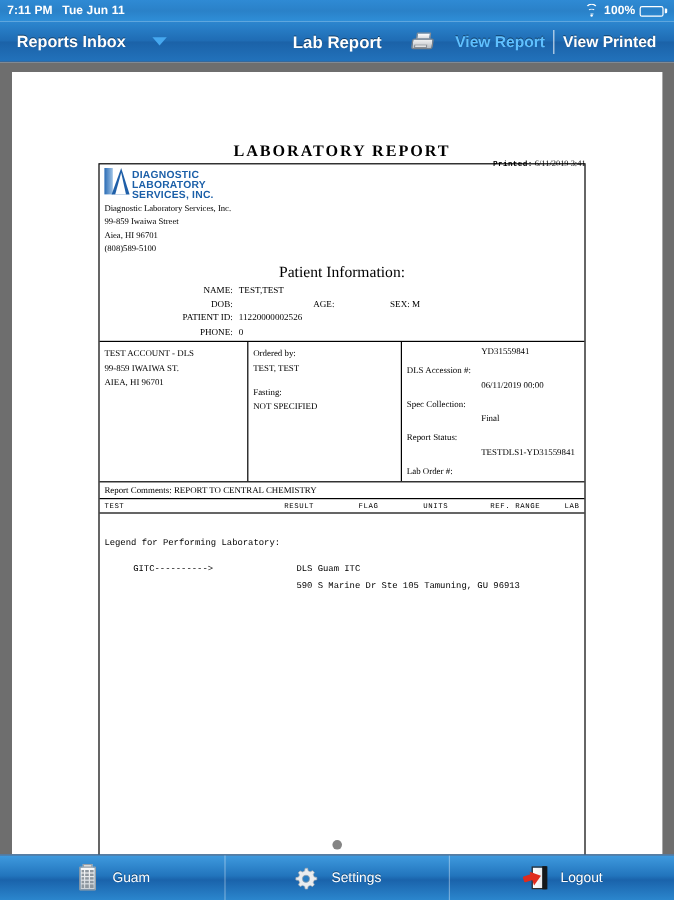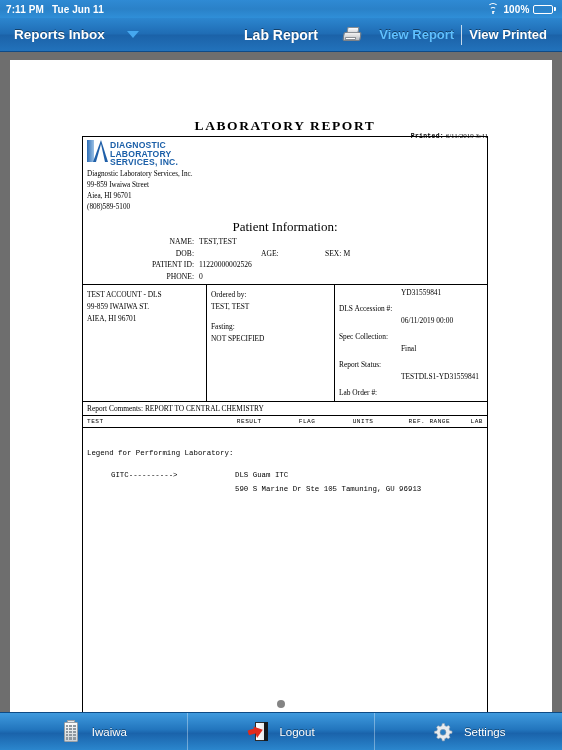--- a/index.html
+++ b/index.html
@@ -218,21 +218,21 @@
   .ch6 { flex: 1; text-align: right; }
 
   .body-area {
     border-left: 0; border-right: 0;
     min-height: 370px;
     padding: 18px 4px 4px 4px;
     font-family: "Liberation Mono", monospace;
     font-size: 7.4px; line-height: 1.9;
   }
   .legend-title { margin-bottom: 8px; }
-  .legend-row { display: flex; }
+  .legend-row { display: flex; gap: 12px; }
   .legend-key { width: 148px; padding-left: 24px; }
   .legend-val { flex: 1; }
 
   .doc-foot {
     border-top: 1px solid #000000;
     display: flex; align-items: center;
     padding: 3px 6px 3px 6px;
     font-family: "Liberation Serif", serif; font-size: 7.2px;
   }
   .foot-right { margin-left: auto; }
@@ -480,37 +480,37 @@
             <i></i>
             <i></i>
           <i></i>
             <i></i>
             <i></i>
             <i></i>
             <i></i>
             <i></i>
         </span>
       </span>
-      <span>Iwaiwa</span>
-    </div>
-    <div class="tab">
-      <span class="tab-ico">
-        <span class="door"></span>
-          <span class="door-dark"></span>
-        <span class="arrow-shaft"></span>
-          <span class="arrow-head"></span>
-      </span>
-      <span>Logout</span>
+      <span>Guam</span>
     </div>
     <div class="tab">
       <span class="tab-ico">
         <span class="gear-wrap">
           <svg viewBox="0 0 24 24" width="20" height="20">
             <path fill="#e9ecef" stroke="#aab0b6" stroke-width="0.7" d="M13.6 1.8l.5 2.6 2.1 1 2.4-1.1 1.7 1.7-1.1 2.4 1 2.1 2.6.5v2.4l-2.6.5-1 2.1 1.1 2.4-1.7 1.7-2.4-1.1-2.1 1-.5 2.6h-2.4l-.5-2.6-2.1-1-2.4 1.1-1.7-1.7 1.1-2.4-1-2.1L1.9 13.6v-2.4l2.6-.5 1-2.1L4.4 6.2l1.7-1.7 2.4 1.1 2.1-1 .5-2.6z"></path>
             <circle cx="12" cy="12.4" r="3.6" fill="#2a7ec4" stroke="#9aa0a6" stroke-width="0.7"></circle>
           </svg>
         </span>
       </span>
       <span>Settings</span>
     </div>
+    <div class="tab">
+      <span class="tab-ico">
+        <span class="door"></span>
+          <span class="door-dark"></span>
+        <span class="arrow-shaft"></span>
+          <span class="arrow-head"></span>
+      </span>
+      <span>Logout</span>
+    </div>
   </div>
 
 </div>
 
 </body></html>

